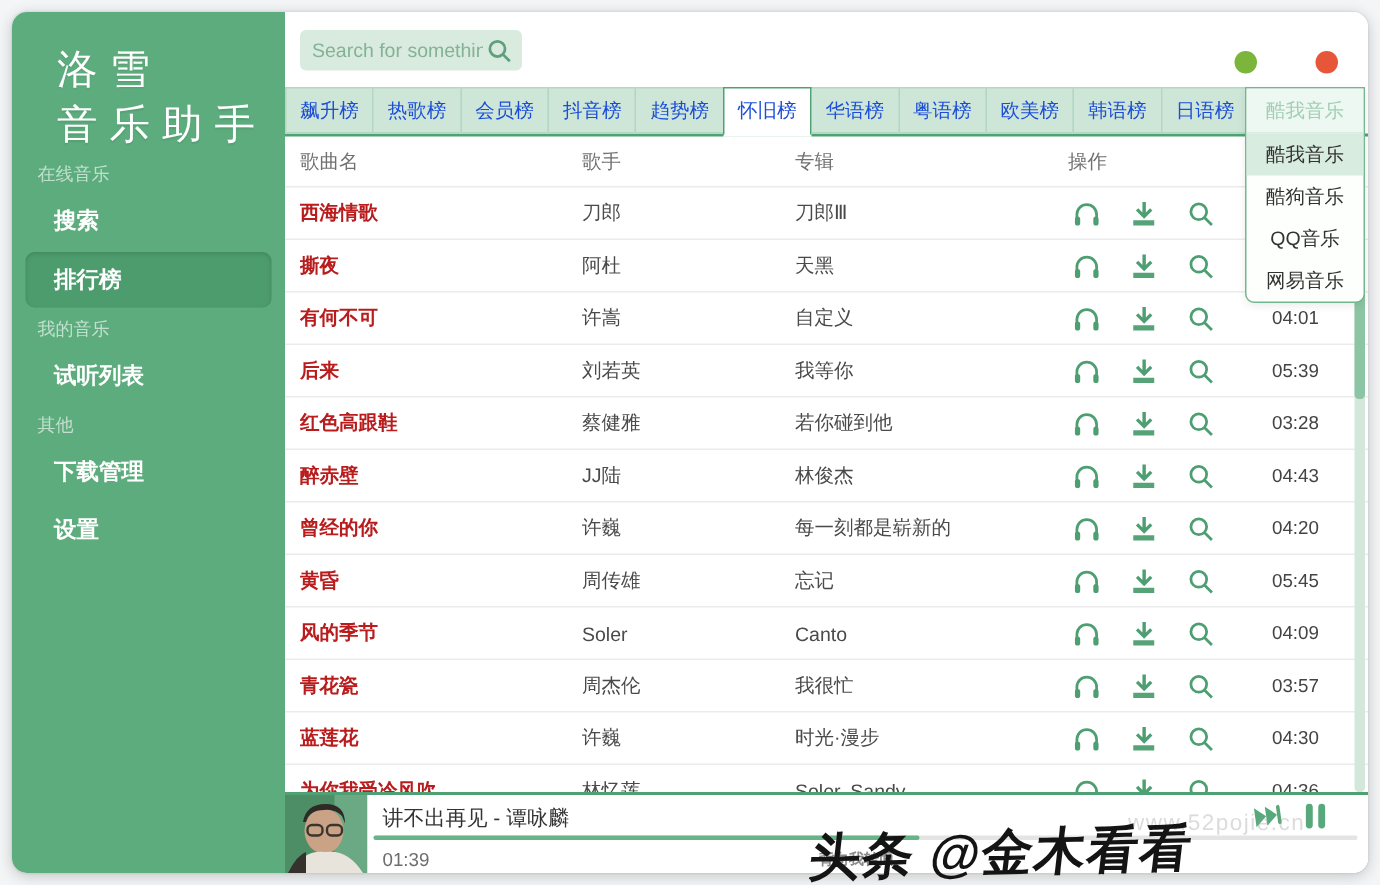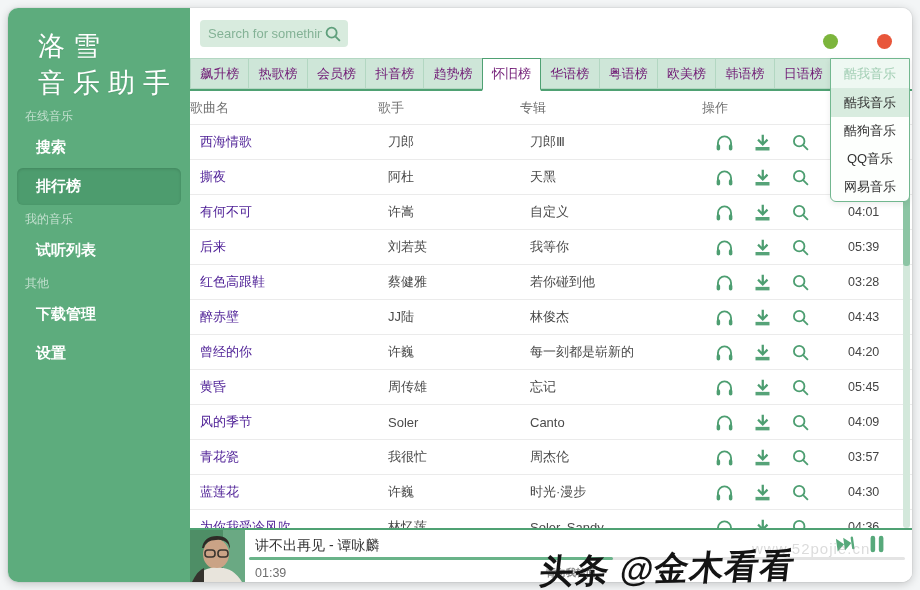--- a/index.html
+++ b/index.html
@@ -34,34 +34,34 @@
     font-family: "Liberation Sans", "DejaVu Sans", sans-serif; }
   .search-box input::placeholder { color: #84b296; }
   .search-box .mag { width: 22px; height: 22px; margin-right: 4px; flex: 0 0 22px; }
   .win-dot { position: absolute; top: 26px; width: 15px; height: 15px; border-radius: 50%; cursor: pointer; }
   .dot-min { right: 74px; }
   .dot-close { right: 20px; }
   
   .tabbar { height: 33px; flex: 0 0 33px; display: flex; border-bottom: 2px solid #4fa173;
             padding-right: 80px; }
   .tab { flex: 1; background: #cee6d8; border: 1px solid #b3d7c2; margin-right: -1px;
-         font-size: 13px; color: #701a75; display: flex; align-items: center; justify-content: center;
+         font-size: 13px; color: #1d4ed8; display: flex; align-items: center; justify-content: center;
          cursor: pointer; white-space: nowrap; }
   .tab.active { background: #fff; border: 1px solid #4fa173; border-bottom: 2px solid #fff;
                 margin-bottom: -2px; z-index: 2; position: relative; }
   
   .content { flex: 1; position: relative; overflow: hidden; }
   .thead { display: grid; grid-template-columns: 188px 142px 182px 128px auto;
-    height: 34px; align-items: center; border-bottom: 1px solid #ebebeb;
+    height: 34px; align-items: center; padding-left: 10px; border-bottom: 1px solid #ebebeb;
     color: #707070; font-size: 13px; }
   .rows { height: 403px; overflow: hidden; }
   .row { display: grid; grid-template-columns: 188px 142px 182px 128px auto;
     height: 35px; align-items: center; padding-left: 10px; border-bottom: 1px solid #ebebeb;
     font-size: 13px; cursor: default; }
-  .c.name { color: #4c1d95; } .c.artist, .c.album { color: #4a4a4a; }
+  .c.name { color: #b91c1c; font-weight: bold; } .c.artist, .c.album { color: #4a4a4a; }
   .c { overflow: hidden; white-space: nowrap; }
   .ops { display: flex; gap: 17px; padding-left: 2px; }
   .op { width: 21px; height: 21px; cursor: pointer; }
   .op svg, .mag svg { width: 100%; height: 100%; display: block; }
   .dur { color: #444; padding-left: 8px; font-size: 12.5px; }
   
   .scrollbar { position: absolute; right: 2px; top: 0; bottom: 0; width: 7px;
     background: #d3e8db; border-radius: 3px; }
   .scroll-thumb { position: absolute; left: 0; top: 0; width: 7px; height: 175px;
     background: #8cc5a4; border-radius: 3px; cursor: pointer; }
@@ -394,22 +394,22 @@
                 <svg viewBox="0 0 24 24" fill="none" stroke="#4d9e71" stroke-width="2.1">
                   <circle cx="10.5" cy="10.5" r="6"></circle>
                   <line x1="15" y1="15" x2="20.5" y2="20.5"></line>
                 </svg>
               </span>
             </div>
             <div class="c dur">04:09</div>
           </div>
           <div class="row">
             <div class="c name">青花瓷</div>
+            <div class="c artist">周杰伦</div>
             <div class="c album">我很忙</div>
-            <div class="c artist">周杰伦</div>
             <div class="c ops">
               <span class="op">
                 <svg viewBox="0 0 24 24" fill="none" stroke="#4d9e71" stroke-width="2.1">
                   <path d="M4.5 17 V12.5 a7.5 7.5 0 0 1 15 0 V17"></path>
                   <rect x="3" y="14" width="4" height="7" rx="2" fill="#4d9e71" stroke="none"></rect>
                   <rect x="17" y="14" width="4" height="7" rx="2" fill="#4d9e71" stroke="none"></rect>
                 </svg>
               </span>
               <span class="op">
                 <svg viewBox="0 0 24 24" fill="#4d9e71">

